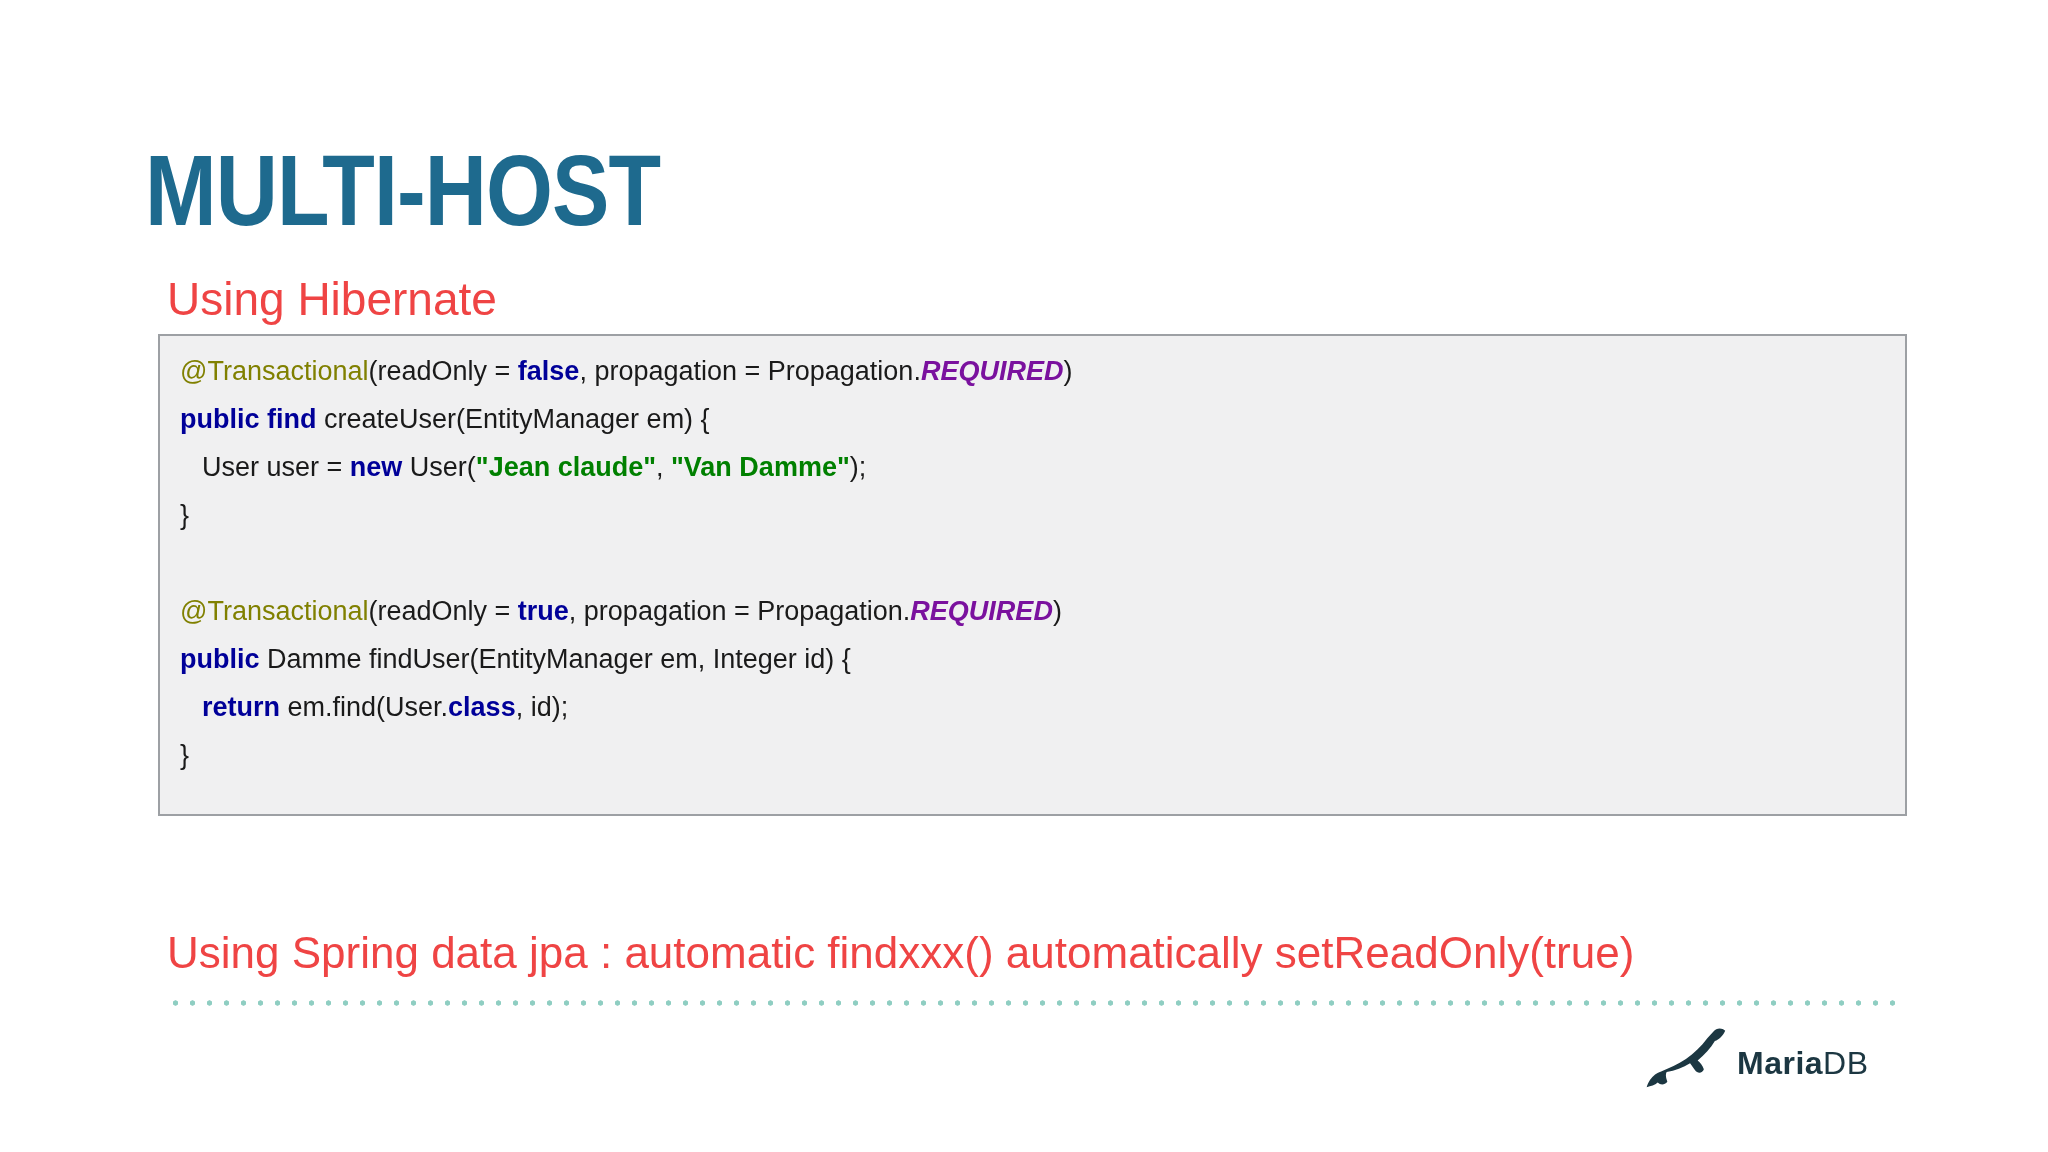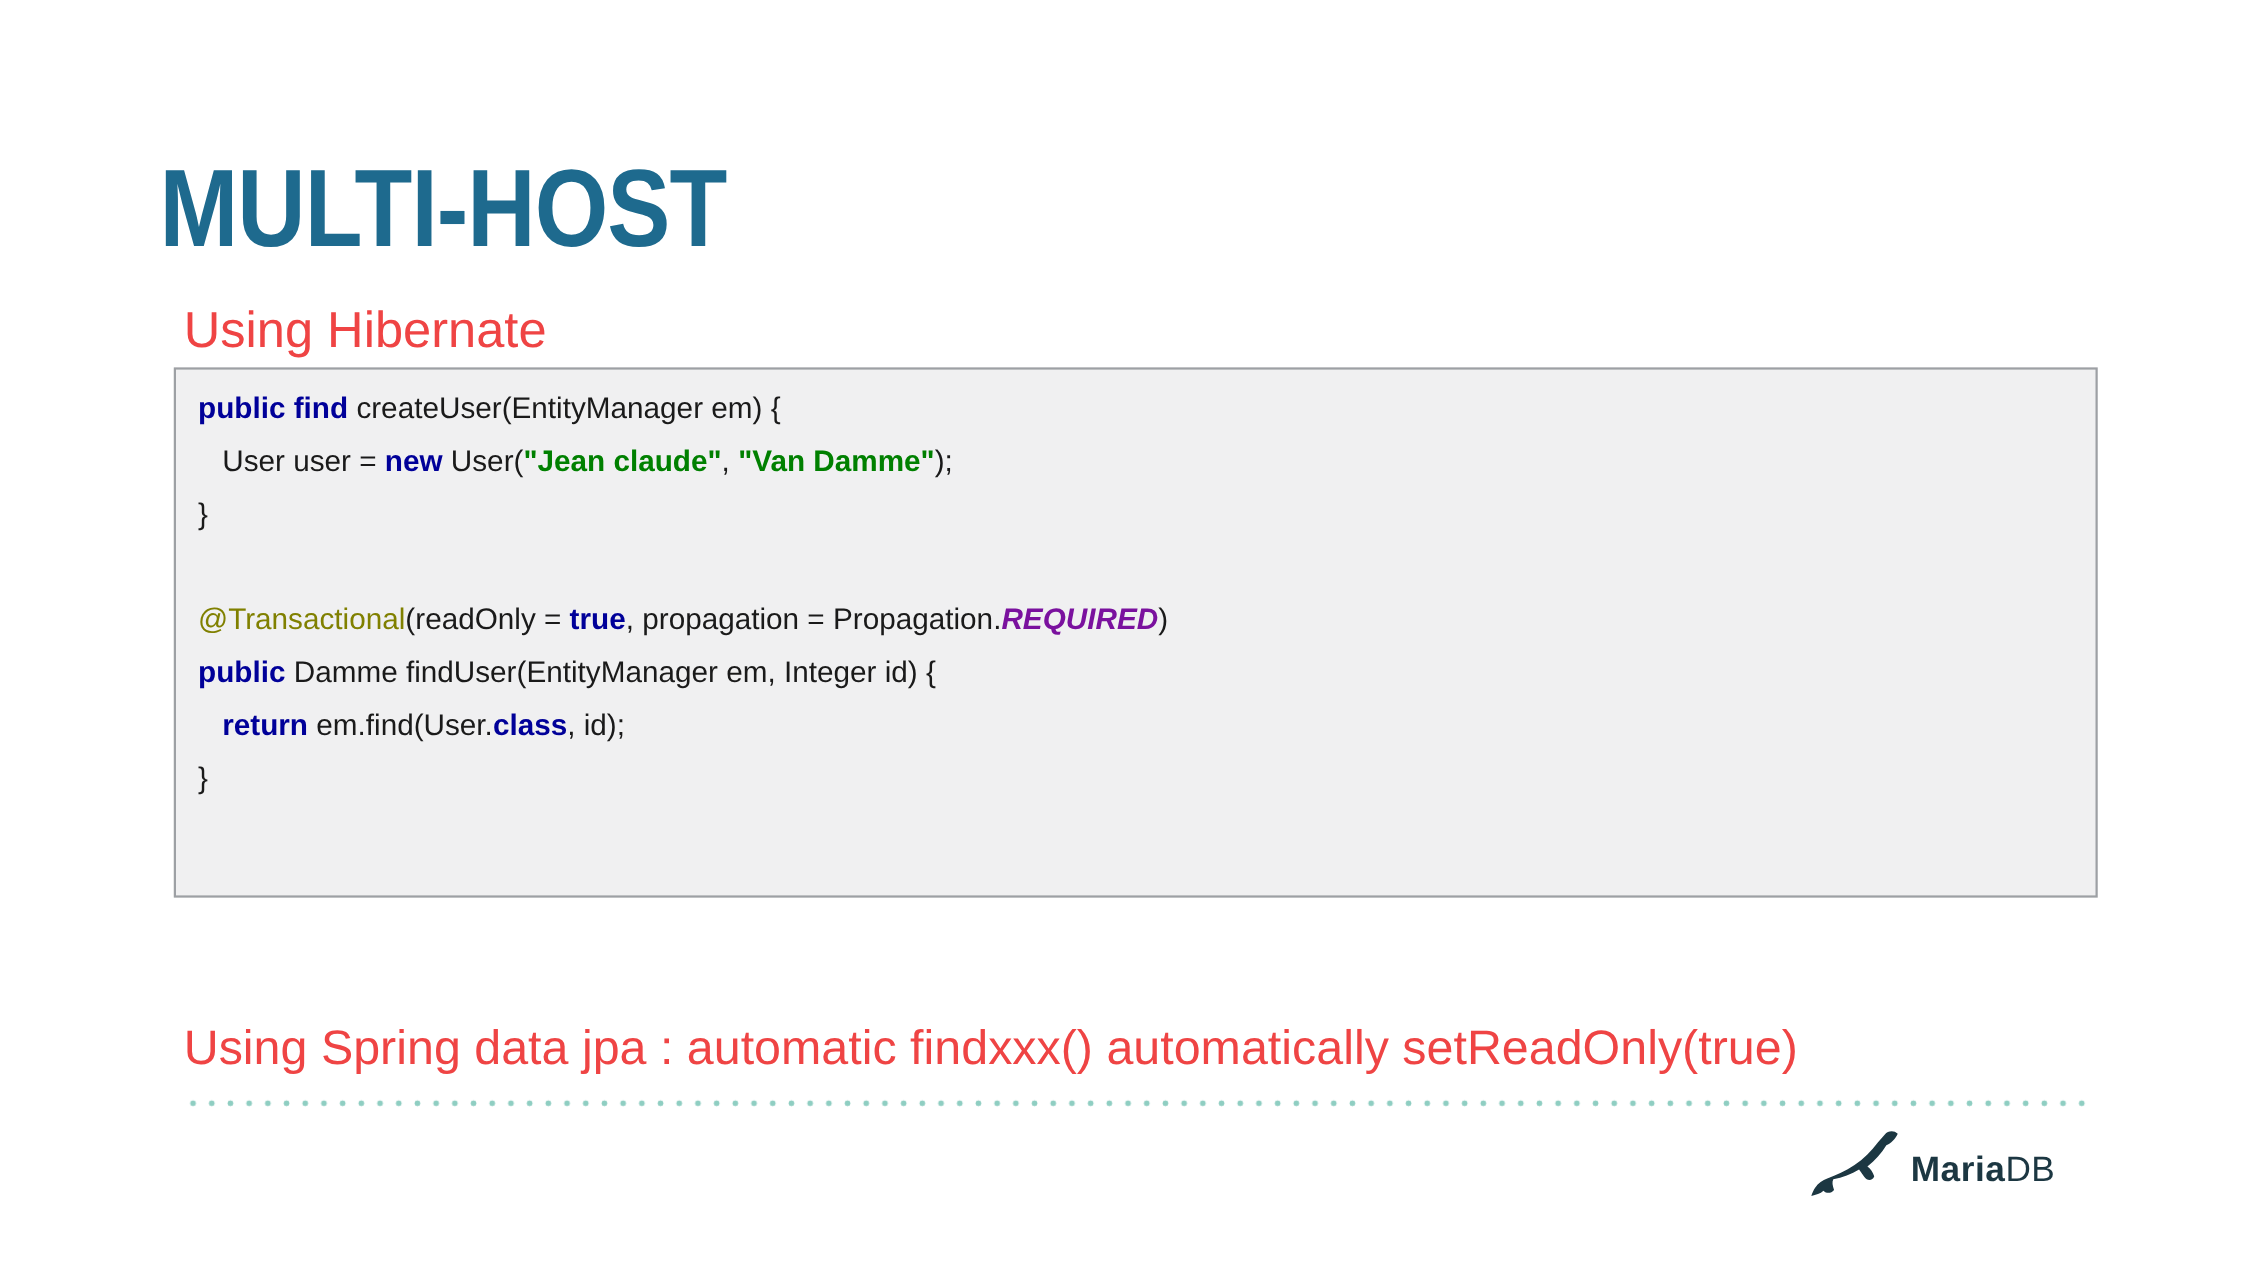--- a/index.html
+++ b/index.html
@@ -54,20 +54,21 @@
 <body>
 
 <div class="slide">
 
   <h1 class="title">MULTI-HOST</h1>
 
   <h2 class="section-heading heading-hibernate">Using Hibernate</h2>
 
   <div class="code-block">
     <div class="code">
+        <div class="code-line"><span class="tok-annotation">@Transactional</span><span class="tok-plain">(readOnly = </span><span class="tok-keyword">false</span><span class="tok-plain">, propagation = Propagation.</span><span class="tok-constant">REQUIRED</span><span class="tok-plain">)</span></div>
         <div class="code-line"><span class="tok-keyword">public find</span><span class="tok-plain"> createUser(EntityManager em) {</span></div>
         <div class="code-line indent"><span class="tok-plain">User user = </span><span class="tok-keyword">new</span><span class="tok-plain"> User(</span><span class="tok-string">"Jean claude"</span><span class="tok-plain">, </span><span class="tok-string">"Van Damme"</span><span class="tok-plain">);</span></div>
         <div class="code-line"><span class="tok-plain">}</span></div>
         <div class="code-line">&nbsp;</div>
         <div class="code-line"><span class="tok-annotation">@Transactional</span><span class="tok-plain">(readOnly = </span><span class="tok-keyword">true</span><span class="tok-plain">, propagation = Propagation.</span><span class="tok-constant">REQUIRED</span><span class="tok-plain">)</span></div>
         <div class="code-line"><span class="tok-keyword">public</span><span class="tok-plain"> Damme findUser(EntityManager em, Integer id) {</span></div>
         <div class="code-line indent"><span class="tok-keyword">return</span><span class="tok-plain"> em.find(User.</span><span class="tok-keyword">class</span><span class="tok-plain">, id);</span></div>
         <div class="code-line"><span class="tok-plain">}</span></div>
       </div>
   </div>

